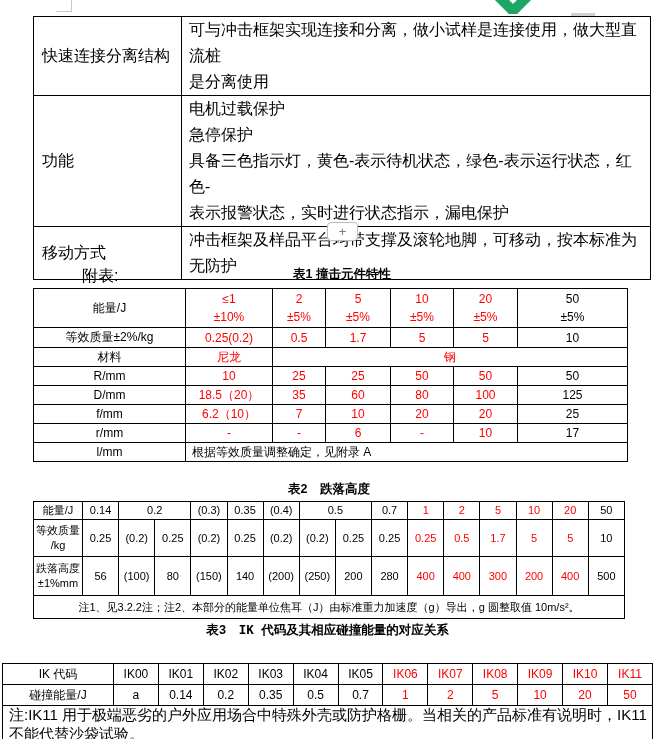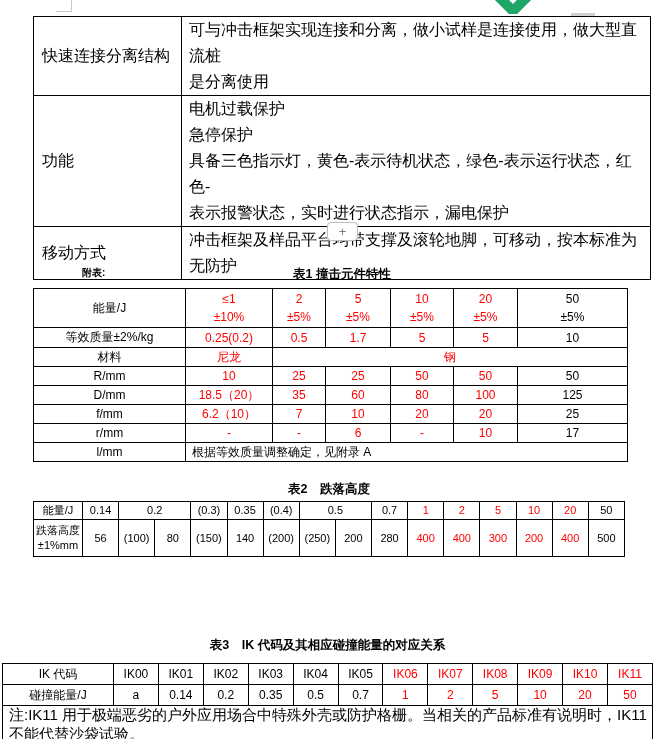--- a/index.html
+++ b/index.html
@@ -22,24 +22,24 @@
   #spec-table td { text-align:left; }
   #spec-table tr:nth-child(1){ height:56px; }
   #spec-table tr:nth-child(2){ height:114px; }
   #spec-table tr:nth-child(3){ height:34px; }
   #spec-table .spec-label { padding-left:8px; }
   #spec-table .spec-content { padding-left:7px;margin-top:48px; }
   #spec-table .spec-content div { line-height:26px; }
 
   
   .tbl-title { font-weight:bold; font-size:12.5px; text-align:center; }
-  #attachment-label { left:82px; top:266px; font-weight:bold; font-size:10px;text-align:right; }
+  #attachment-label { left:82px; top:266px; font-weight:normal; font-size:16px;text-align:right; }
   #table1-title { left:45px;  top:266px; width:594px; }
   #table2-title { left:33px;  top:481px; width:592px; }
-  #table3-title { left:2px;   top:637px; width:651px; }
+  #table3-title { left:2px;   top:622px; width:651px;font-family:Liberation Mono, monospace; }
 
   
   #table1 { left:33px; top:288px; width:594px; font-size:12px; }
   #table1 tr { height:19px; }
   #table1 tr:nth-child(1){ height:39px; }
   #table1 tr:nth-child(1) td { line-height:18px; }
   #table1 tr:nth-child(2){ height:20px; }
 
   
   #table2 { left:33px; top:501px; width:592px; font-size:11px; }
@@ -221,40 +221,62 @@
         <td>0.35</td>
         <td>(0.4)</td>
         <td colspan="2">0.5</td>
         <td>0.7</td>
         <td class="red">1</td>
         <td class="red">2</td>
         <td class="red">5</td>
         <td class="red">10</td>
         <td class="red">20</td>
         <td>50</td>
+      </tr>
+      <tr>
+        <td>等效质量
+/kg</td>
+        <td>0.25</td>
+        <td>(0.2)</td>
+        <td>0.25</td>
+        <td>(0.2)</td>
+        <td>0.25</td>
+        <td>(0.2)</td>
+        <td>(0.2)</td>
+        <td>0.25</td>
+        <td>0.25</td>
+        <td class="red">0.25</td>
+        <td class="red">0.5</td>
+        <td class="red">1.7</td>
+        <td class="red">5</td>
+        <td class="red">5</td>
+        <td>10</td>
       </tr>
       <tr>
         <td>跌落高度
 ±1%mm</td>
         <td>56</td>
         <td>(100)</td>
         <td>80</td>
         <td>(150)</td>
         <td>140</td>
         <td>(200)</td>
         <td>(250)</td>
         <td>200</td>
         <td>280</td>
         <td class="red">400</td>
         <td class="red">400</td>
         <td class="red">300</td>
         <td class="red">200</td>
         <td class="red">400</td>
         <td>500</td>
       </tr>
+      <tr>
+        <td colspan="16">注1、见3.2.2注；注2、本部分的能量单位焦耳（J）由标准重力加速度（g）导出，g 圆整取值 10m/s²。</td>
+      </tr>
     </tbody>
 </table>
 
 <div class="abs tbl-title" id="table3-title">表3　IK 代码及其相应碰撞能量的对应关系</div>
 <table class="abs" id="table3">
   <colgroup>
     <col style="width:111px">
       <col>
       <col>
       <col>

